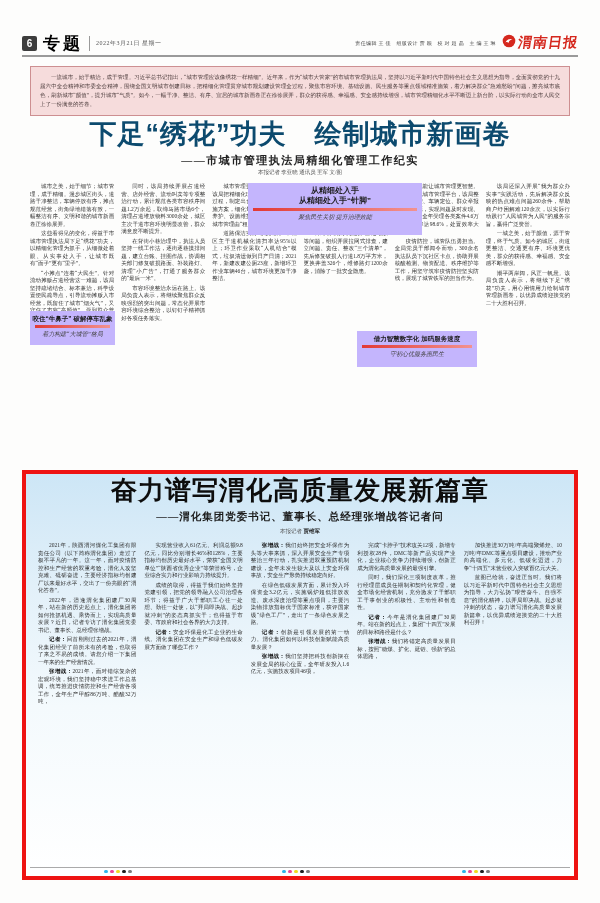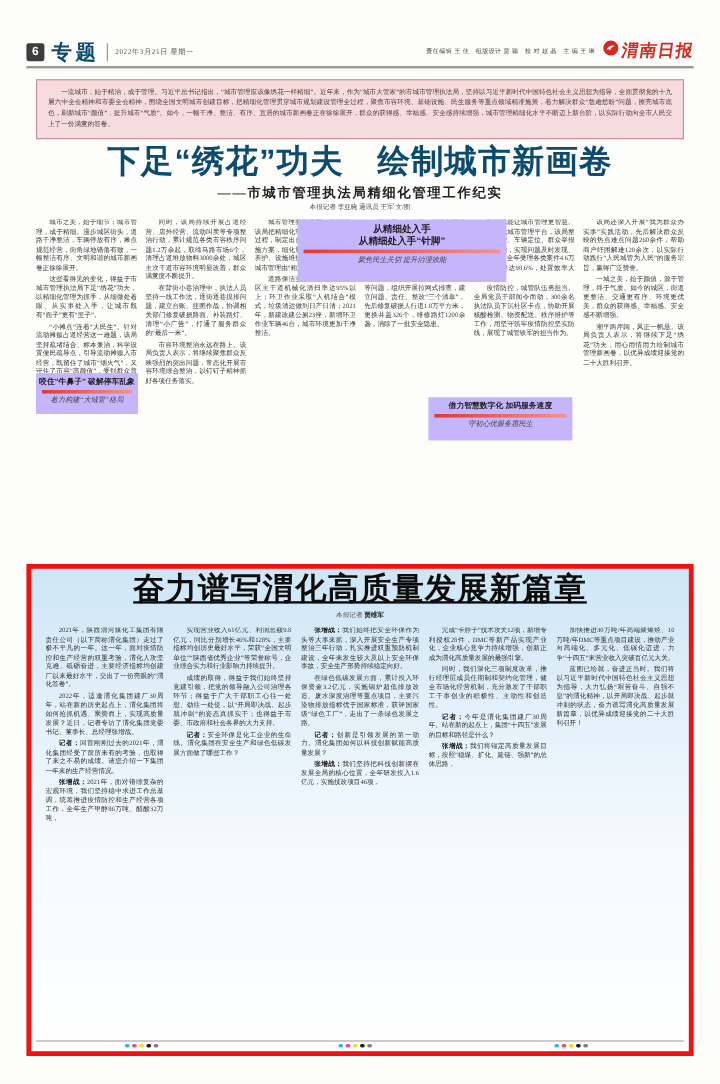--- a/index.html
+++ b/index.html
@@ -4,21 +4,21 @@
 <style>
   html,body{margin:0;padding:0;}
   body{background:#e9e9e7;font-family:"Liberation Serif",serif;}
   .page{position:relative;width:600px;height:903px;margin:0 auto;background:#fdfdfc;overflow:hidden;}
 
   
   .header{position:absolute;left:22px;right:22px;top:31px;height:26px;
           border-bottom:2px solid #9a9a9a;display:flex;justify-content:space-between;align-items:flex-end;padding-bottom:3px;box-sizing:border-box;}
   .h-left{display:flex;align-items:center;gap:6px;}
   .pagenum{width:15px;height:15px;background:#3d3d3d;color:#fff;font:bold 10px/15px "Liberation Sans",sans-serif;text-align:center;border-radius:2px;}
-  .section{font:bold 17px/17px "Liberation Sans",sans-serif;color:#0c4a6e;letter-spacing:3px;}
+  .section{font:bold 17px/17px "Liberation Sans",sans-serif;color:#000000;letter-spacing:3px;}
   .h-divider{width:1px;height:15px;background:#9a9a9a;}
   .date{font-size:6px;color:#555;letter-spacing:0.5px;}
   .h-right{display:flex;align-items:center;gap:6px;}
   .folio{font-size:5px;color:#444;letter-spacing:0.4px;}
   .masthead{display:flex;align-items:center;gap:2px;}
   .masthead-name{font:bold 14px "DejaVu Serif",serif;color:#d5281e;transform:skewX(-8deg);letter-spacing:1px;}
 
   
   .intro-box{position:absolute;left:30px;top:66px;width:540px;height:50px;background:#f6dcdc;border:1px solid #cd8f91;box-sizing:border-box;padding:6px 9px;}
   .intro-box p{margin:0;font-size:5.5px;line-height:9px;text-align:justify;text-indent:2em;color:#4a3a3a;}
@@ -41,21 +41,21 @@
   .subhead .kicker{font-size:6px;line-height:8px;color:#444;font-style:italic;}
   #subA{left:218px;top:0;width:174px;height:52px;}
   #subB{left:0;top:128px;width:85px;height:34px;}
   #subC{left:327px;top:148px;width:120px;height:36px;}
 
   
   .bottom-box{position:absolute;left:22px;top:470px;width:556px;height:410px;box-sizing:border-box;
     border:4px solid #ee1312;
     background:linear-gradient(180deg,#cde6f6 0%,#e2f0f9 28%,#f4fafd 58%,#ffffff 100%);}
   .b-h1{margin:8px 0 0;text-align:center;font:900 22px/26px "Liberation Sans",sans-serif;color:#0d0d0d;letter-spacing:4px;}
-  .b-h2{margin:1px 0 0;text-align:center;font:900 26px/30px "Liberation Sans",sans-serif;color:#0d0d0d;letter-spacing:1px;text-decoration:underline;}
+  .b-h2{margin:1px 0 0;text-align:center;font:900 26px/30px "Liberation Sans",sans-serif;color:#0d0d0d;letter-spacing:1px;}
   .b-sub{margin-top:5px;text-align:center;font-size:10.5px;font-weight:bold;color:#1c1c1c;letter-spacing:1px;}
   .b-by{margin-top:4px;text-align:center;font-size:5.5px;color:#555;}
   .b-by b{color:#222;}
   .b-body{display:flex;gap:8px;margin:7px 12px 0;height:292px;overflow:hidden;}
   .bcol{flex:1;overflow:hidden;}
   .bcol p{margin:0 0 2px;font-size:5.5px;line-height:7.5px;text-align:justify;text-indent:2em;color:#2e2e2e;}
   .bcol p b{font-family:"Liberation Sans",sans-serif;color:#0f0f0f;}
 
   .b-footline{position:absolute;left:4px;right:4px;bottom:8px;height:1px;background:#aaa;}
   .reg-cluster{position:absolute;bottom:3px;display:flex;gap:2.5px;}
@@ -138,20 +138,21 @@
     </div>
     <div class="subhead" id="subC">
       <div class="l1s">借力智慧数字化 加码服务速度</div>
       <div class="bar"></div>
       <div class="kicker">守初心优服务惠民生</div>
     </div>
   </div>
 
   <div class="bottom-box">
     <div class="b-h2">奋力谱写渭化高质量发展新篇章</div>
+    <div class="b-sub">——渭化集团党委书记、董事长、总经理张增战答记者问</div>
     <div class="b-by">
       <span>本报记者</span>
       <b>贾维军</b>
     </div>
 
     <div class="b-body">
       <div class="bcol">
         <p><b></b><span>2021年，陕西渭河煤化工集团有限责任公司（以下简称渭化集团）走过了极不平凡的一年。这一年，面对疫情防控和生产经营的双重考验，渭化人攻坚克难、砥砺奋进，主要经济指标均创建厂以来最好水平，交出了一份亮眼的“渭化答卷”。</span></p>
         <p><b></b><span>2022年，适逢渭化集团建厂30周年，站在新的历史起点上，渭化集团将如何抢抓机遇、乘势而上，实现高质量发展？近日，记者专访了渭化集团党委书记、董事长、总经理张增战。</span></p>
         <p><b>记者：</b><span>回首刚刚过去的2021年，渭化集团经受了前所未有的考验，也取得了来之不易的成绩。请您介绍一下集团一年来的生产经营情况。</span></p>

